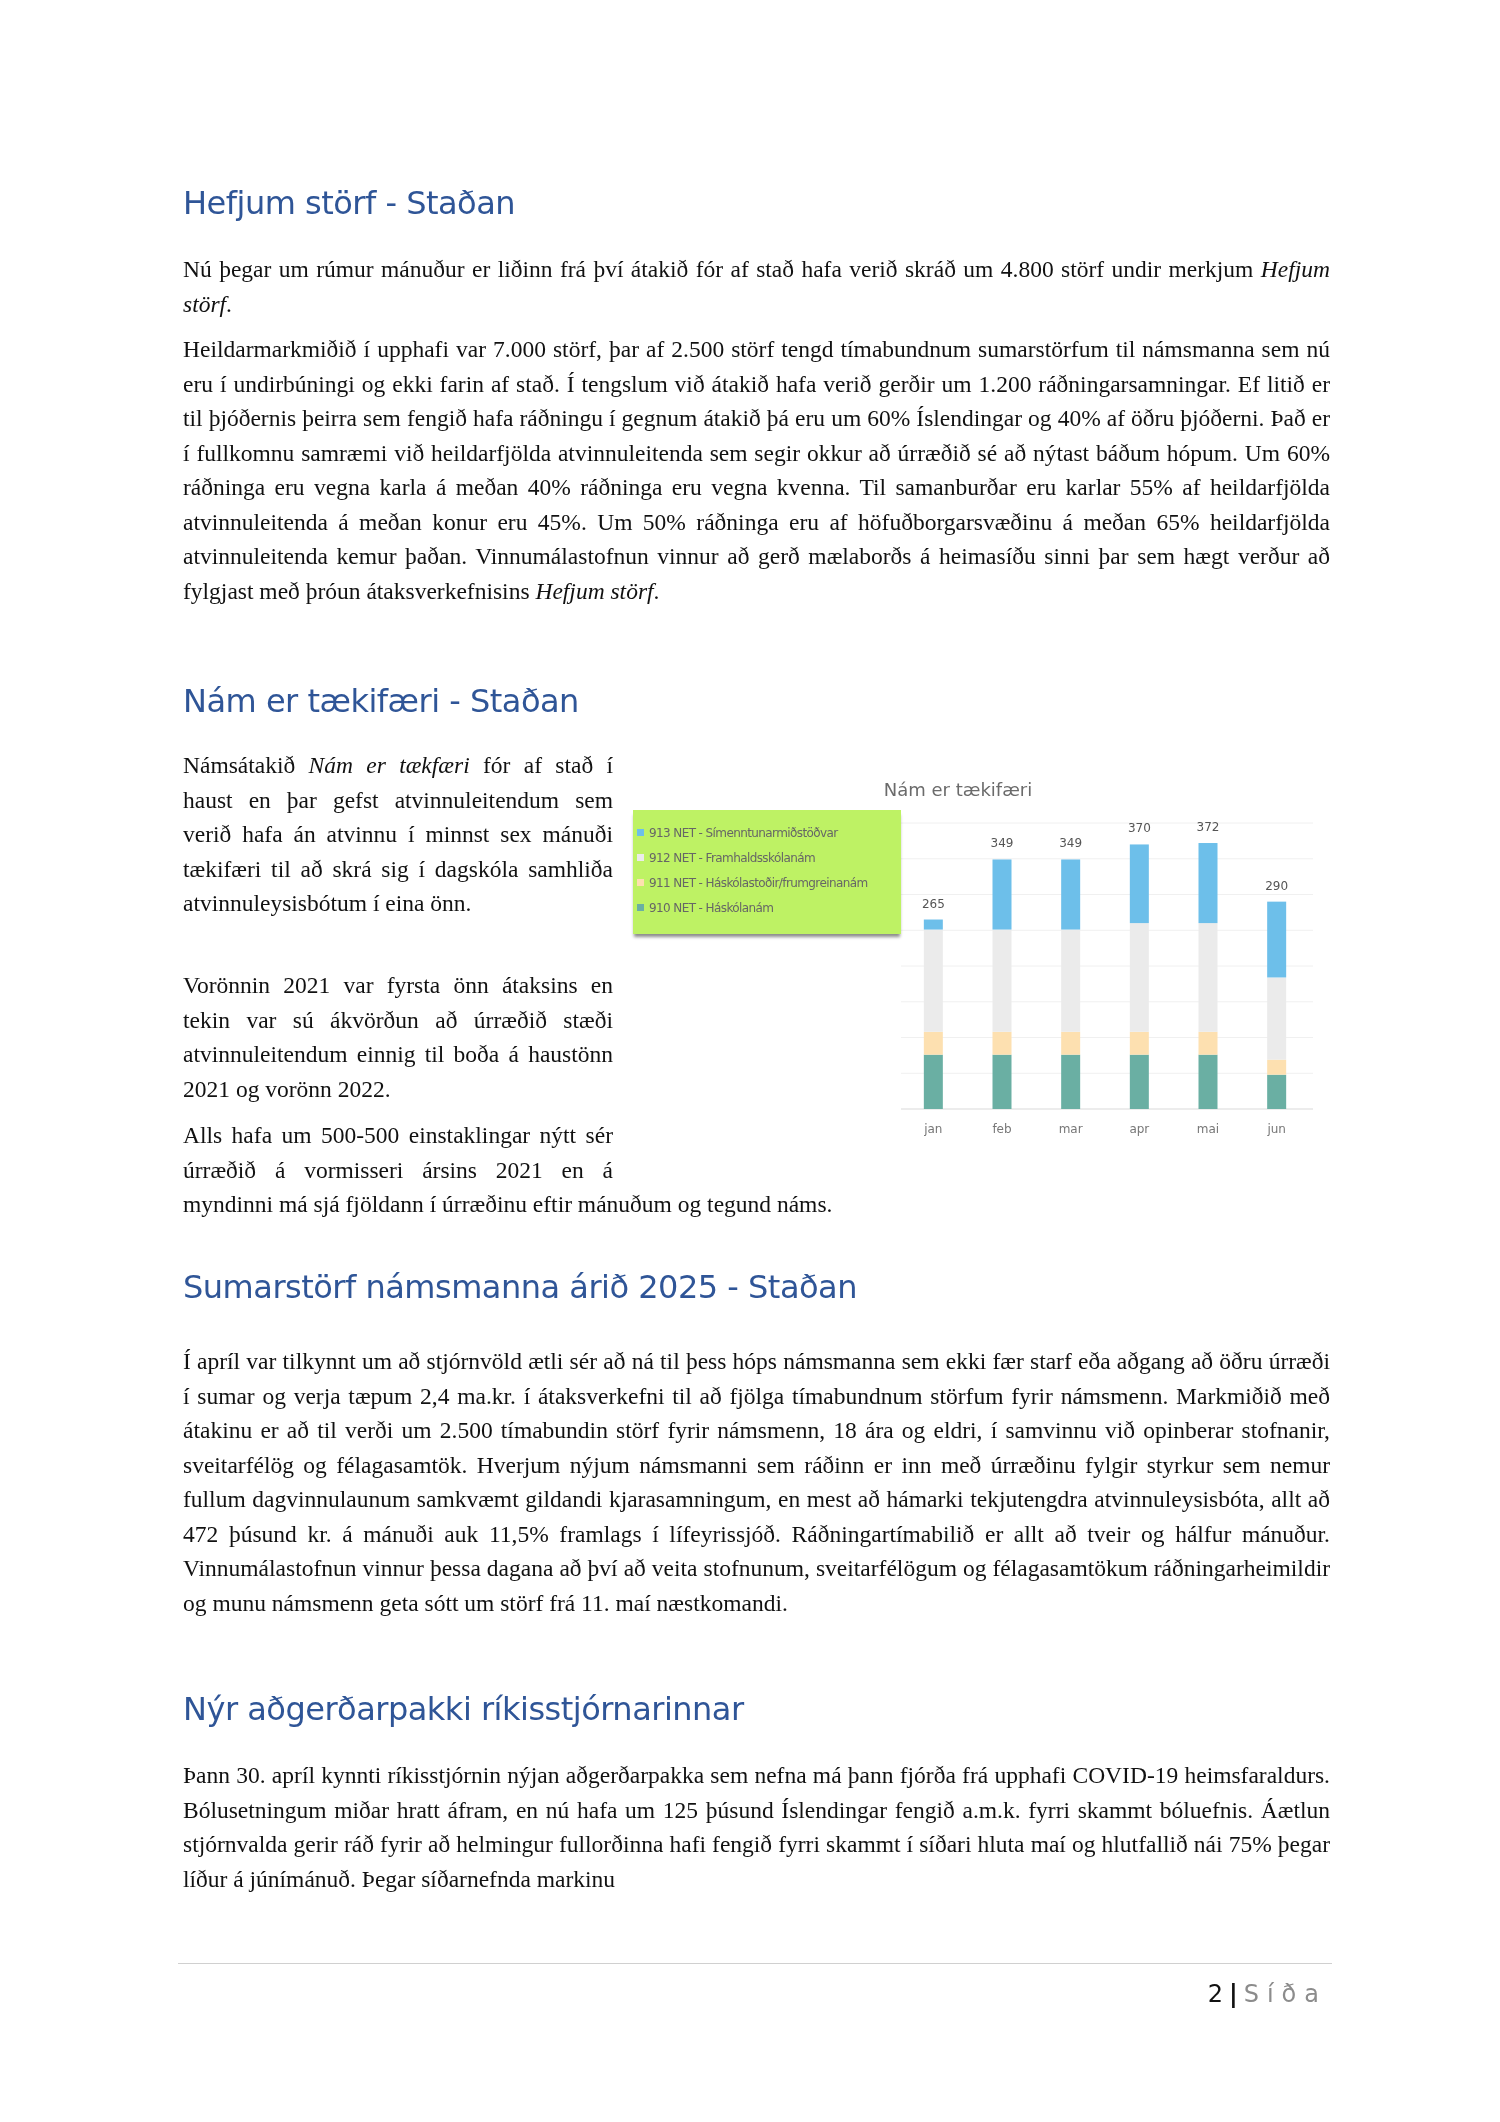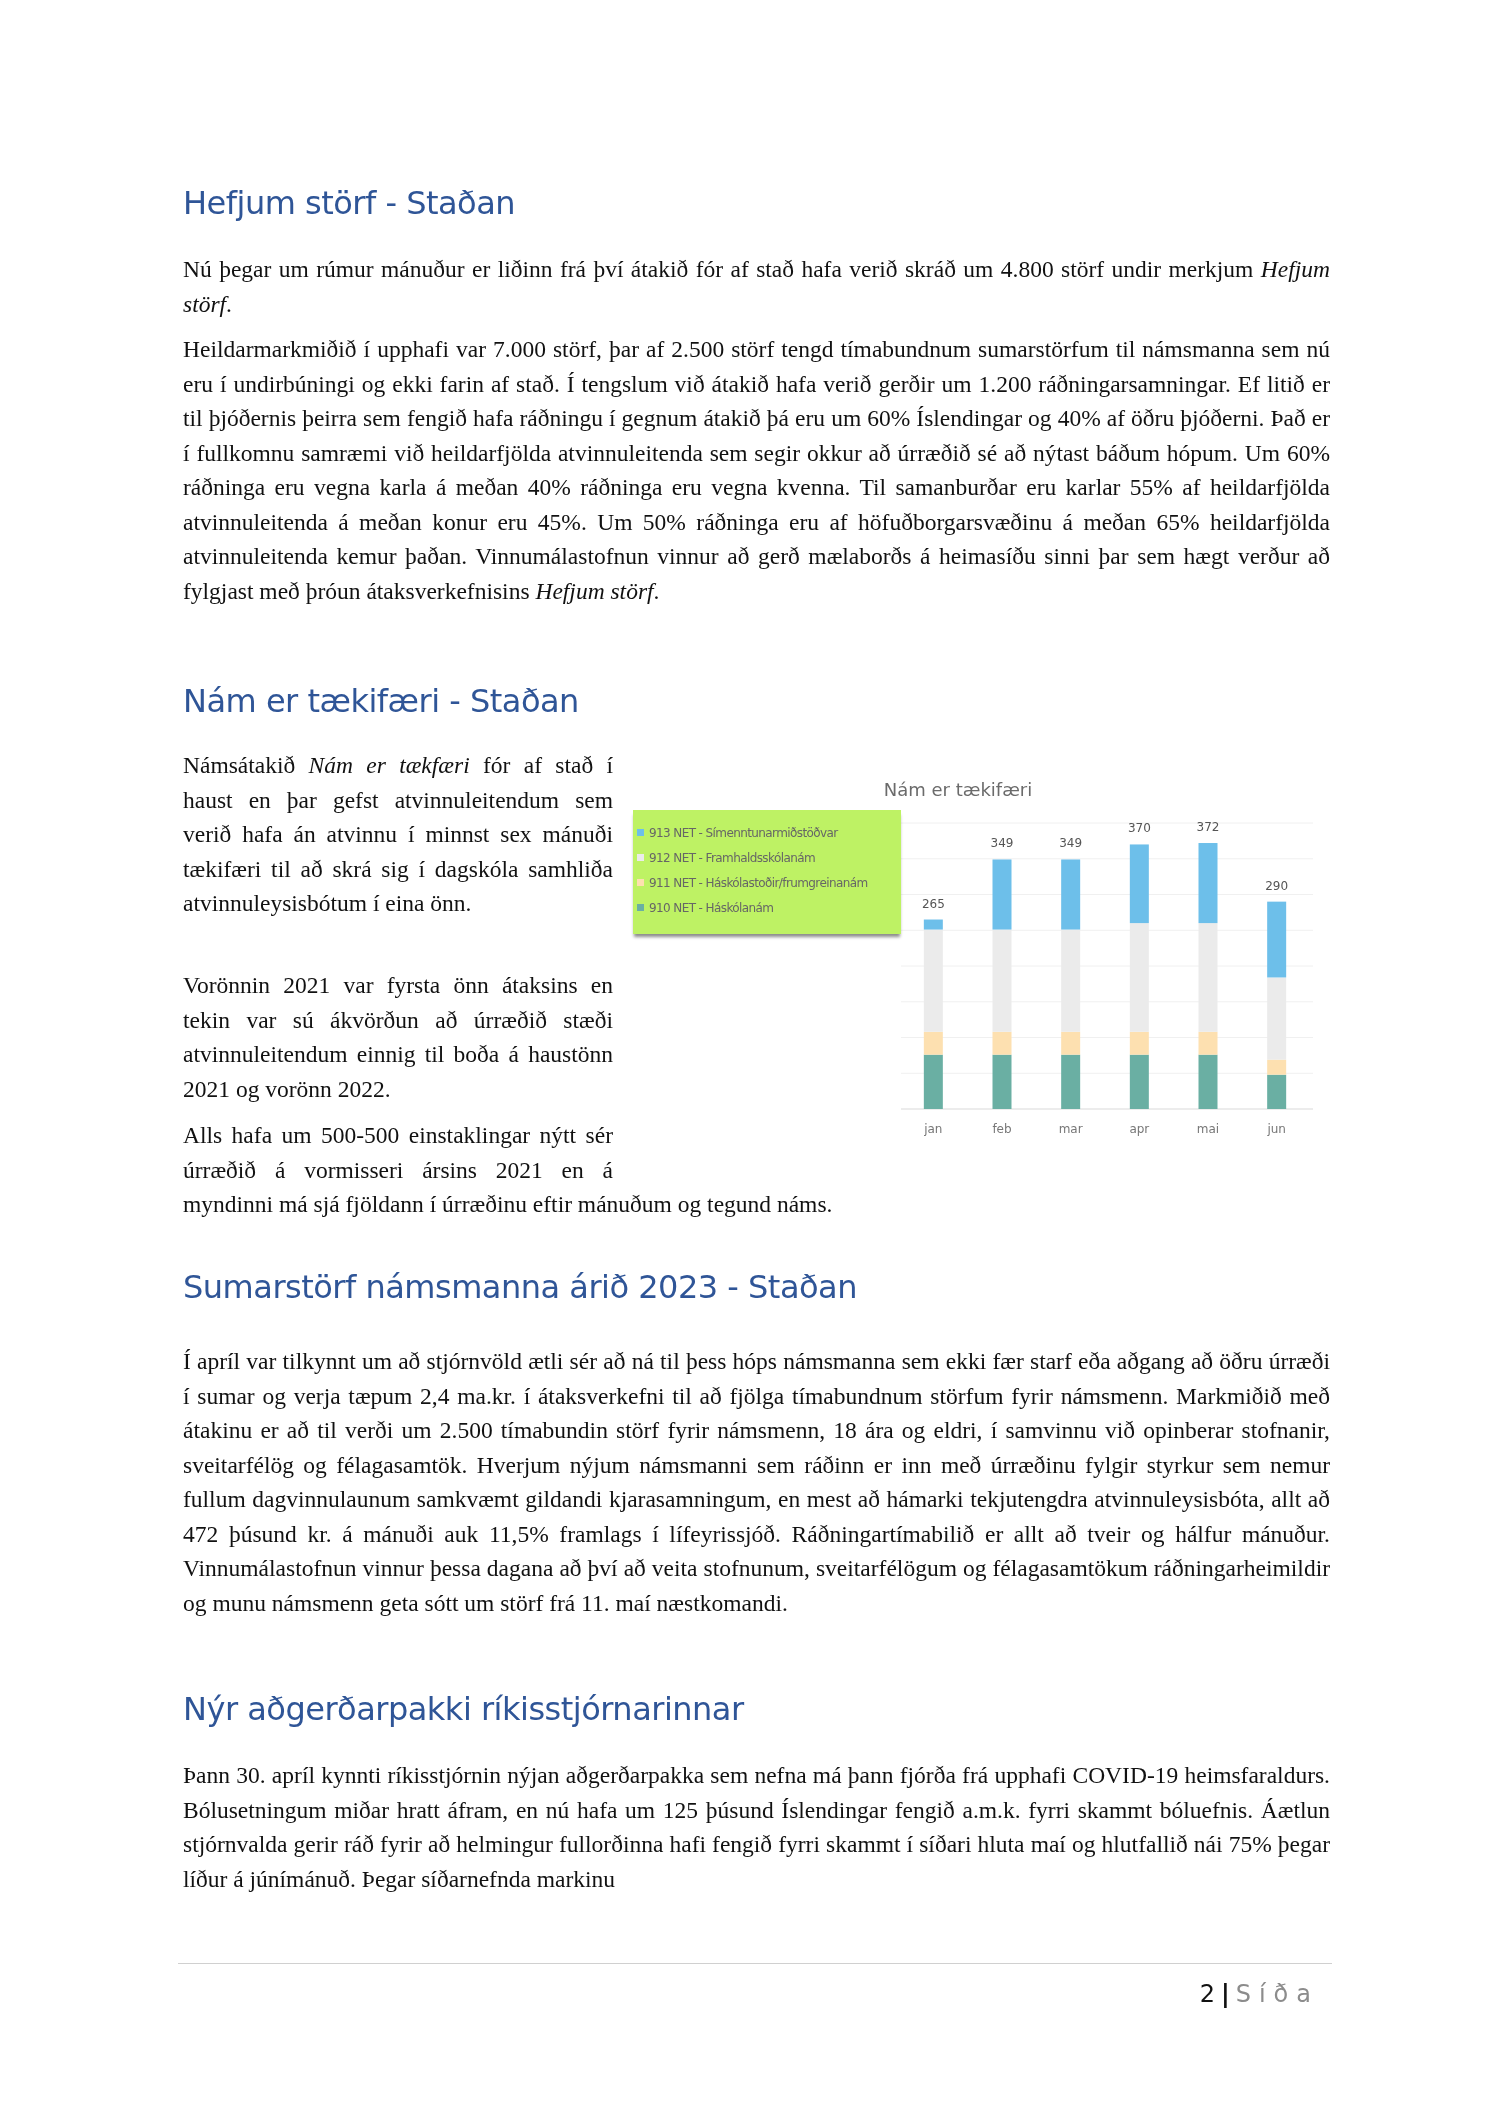--- a/index.html
+++ b/index.html
@@ -21,21 +21,21 @@
   .wrapdiv p { margin: 0 0 12px 0; text-align: justify; }
   .chart { position: absolute; left: 633px; top: 760px; width: 700px; height: 400px; }
   .chart svg { position: absolute; left: 0; top: 0; }
   .legend-box {
     position: absolute; left: 0; top: 50px; width: 268px; height: 124px;
     background: #bef264; box-shadow: 0 4px 3px -1px rgba(0,0,0,0.45);
   }
   .legend-item { position: absolute; left: 4px; font-family: "DejaVu Sans", sans-serif; font-size: 12px; color: #666; white-space: nowrap; letter-spacing: -0.6px; }
   .legend-swatch { display: inline-block; width: 7px; height: 7px; margin-right: 5px; vertical-align: 1px; }
   .footer-line { position: absolute; left: 178px; top: 1963px; width: 1154px; height: 1px; background: #d0d0d0; }
-  .footer { position: absolute; right: 192px; top: 1980px; font-family: "DejaVu Sans", sans-serif; font-size: 24px; color: #111; white-space: nowrap; }
+  .footer { position: absolute; right: 184px; top: 1980px; font-family: "DejaVu Sans", sans-serif; font-size: 24px; color: #111; white-space: nowrap; }
   .footer .sep { font-weight: bold; margin: 0 6px; }
   .footer .word { color: #8c8c8c; letter-spacing: 8px; }
 </style>
 </head>
 <body>
 
 <div class="page">
 
   <h2 class="section" style="top:184px;">Hefjum störf - Staðan</h2>
   <p class="para" style="top:252px;"><span>Nú þegar um rúmur mánuður er liðinn frá því átakið fór af stað hafa verið skráð um </span><b>4.800 störf</b><span> undir merkjum </span><b><i>Hefjum störf</i></b><span>.</span></p>
@@ -99,21 +99,21 @@
         <text x="643.6666666666667" y="373" font-family="DejaVu Sans, sans-serif" font-size="12" fill="#777" text-anchor="middle">jun</text>
       </svg>
     <div class="legend-box">
       <div class="legend-item" style="top:16px;"><span class="legend-swatch" style="background:#6dbfea;"></span><span>913 NET - Símenntunarmiðstöðvar</span></div>
       <div class="legend-item" style="top:41px;"><span class="legend-swatch" style="background:#ebebeb;"></span><span>912 NET - Framhaldsskólanám</span></div>
       <div class="legend-item" style="top:66px;"><span class="legend-swatch" style="background:#fde0b0;"></span><span>911 NET - Háskólastoðir/frumgreinanám</span></div>
       <div class="legend-item" style="top:91px;"><span class="legend-swatch" style="background:#6aafa3;"></span><span>910 NET - Háskólanám</span></div>
     </div>
   </div>
 
-  <h2 class="section" style="top:1268px;">Sumarstörf námsmanna árið 2023 - Staðan</h2>
+  <h2 class="section" style="top:1268px;">Sumarstörf námsmanna árið 2025 - Staðan</h2>
   <p class="para" style="top:1344px;">Í apríl var tilkynnt um að stjórnvöld ætli sér að ná til þess hóps námsmanna sem ekki fær starf eða aðgang að öðru úrræði í sumar og verja tæpum 2,4 ma.kr. í átaksverkefni til að fjölga tímabundnum störfum fyrir námsmenn. Markmiðið með átakinu er að til verði um 2.500 tímabundin störf fyrir námsmenn, 18 ára og eldri, í samvinnu við opinberar stofnanir, sveitarfélög og félagasamtök. Hverjum nýjum námsmanni sem ráðinn er inn með úrræðinu fylgir styrkur sem nemur fullum dagvinnulaunum samkvæmt gildandi kjarasamningum, en mest að hámarki tekjutengdra atvinnuleysisbóta, allt að 472 þúsund kr. á mánuði auk 11,5% framlags í lífeyrissjóð. Ráðningartímabilið er allt að tveir og hálfur mánuður. Vinnumálastofnun vinnur þessa dagana að því að veita stofnunum, sveitarfélögum og félagasamtökum ráðningarheimildir og munu námsmenn geta sótt um störf frá 11. maí næstkomandi.</p>
 
   <h2 class="section" style="top:1690px;">Nýr aðgerðarpakki ríkisstjórnarinnar</h2>
   <p class="para" style="top:1758px;">Þann 30. apríl kynnti ríkisstjórnin nýjan aðgerðarpakka sem nefna má þann fjórða frá upphafi COVID-19 heimsfaraldurs. Bólusetningum miðar hratt áfram, en nú hafa um 125 þúsund Íslendingar fengið a.m.k. fyrri skammt bóluefnis. Áætlun stjórnvalda gerir ráð fyrir að helmingur fullorðinna hafi fengið fyrri skammt í síðari hluta maí og hlutfallið nái 75% þegar líður á júnímánuð. Þegar síðarnefnda markinu</p>
 
   <div class="footer-line"></div>
   <div class="footer">
     <span>2</span><span class="sep">|</span><span class="word">Síða</span>
   </div>
 </div>

